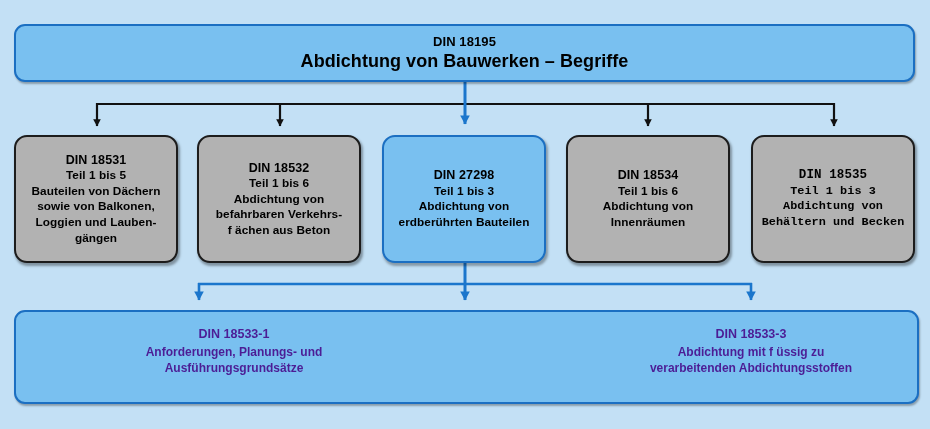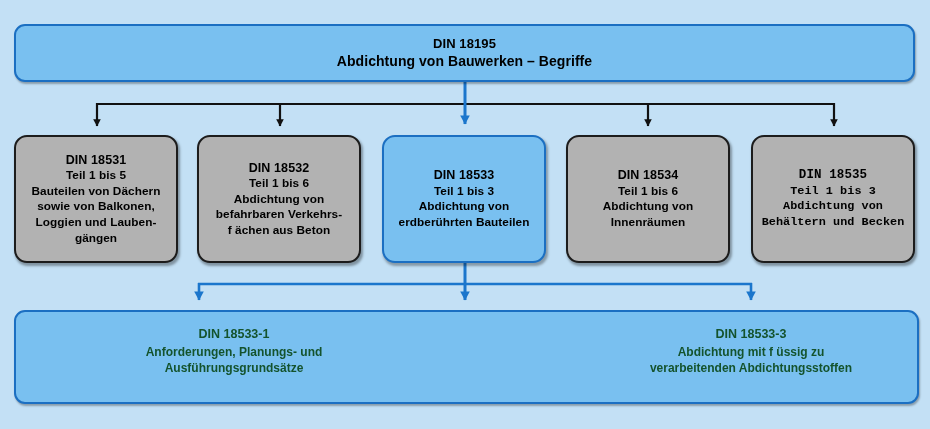--- a/index.html
+++ b/index.html
@@ -52,21 +52,21 @@
     left: 14px;
     top: 24px;
     width: 901px;
     height: 58px;
     background: #79c0f0;
     border: 2px solid #1b6fc2;
     border-radius: 11px;
     box-shadow: 1px 2px 2px rgba(0,0,0,0.30);
   }
   .root-node .title { font-size: 13px; }
-  .root-node .line { font-size: 14px; }
+  .root-node .line { font-size: 18px; }
   .mid-node {
     top: 135px;
     width: 164px;
     height: 128px;
     border-radius: 13px;
     padding: 0 4px;
   }
   .mid-node.gray {
     background: #b2b2b2;
     border: 2.5px solid #1c1c1c;
@@ -93,21 +93,21 @@
     align-items: center;
     justify-content: flex-start;
     z-index: 5;
     position: absolute;
   }
   .leaf-col {
     position: absolute;
     top: 14px;
     width: 270px;
     text-align: center;
-    color: #14532d;
+    color: #4c1d95;
     font-weight: bold;
   }
   .leaf-col .title { font-size: 12.5px; line-height: 1.4; }
   .leaf-col .line { font-size: 12px; line-height: 1.4; }
 </style>
 </head>
 <body>
 
 <div id="diagram">
 
@@ -157,21 +157,21 @@
 
   <div class="node mid-node gray" style="left:197px;">
     <div class="title">DIN 18532</div>
     <div class="line">Teil 1 bis 6</div>
     <div class="line">Abdichtung von</div>
     <div class="line">befahrbaren Verkehrs-</div>
     <div class="line">f ächen aus Beton</div>
   </div>
 
   <div class="node mid-node blue" style="left:382px;">
-    <div class="title">DIN 18533</div>
+    <div class="title">DIN 27298</div>
     <div class="line">Teil 1 bis 3</div>
     <div class="line">Abdichtung von</div>
     <div class="line">erdberührten Bauteilen</div>
   </div>
 
   <div class="node mid-node gray" style="left:566px;">
     <div class="title">DIN 18534</div>
     <div class="line">Teil 1 bis 6</div>
     <div class="line">Abdichtung von</div>
     <div class="line">Innenräumen</div>

